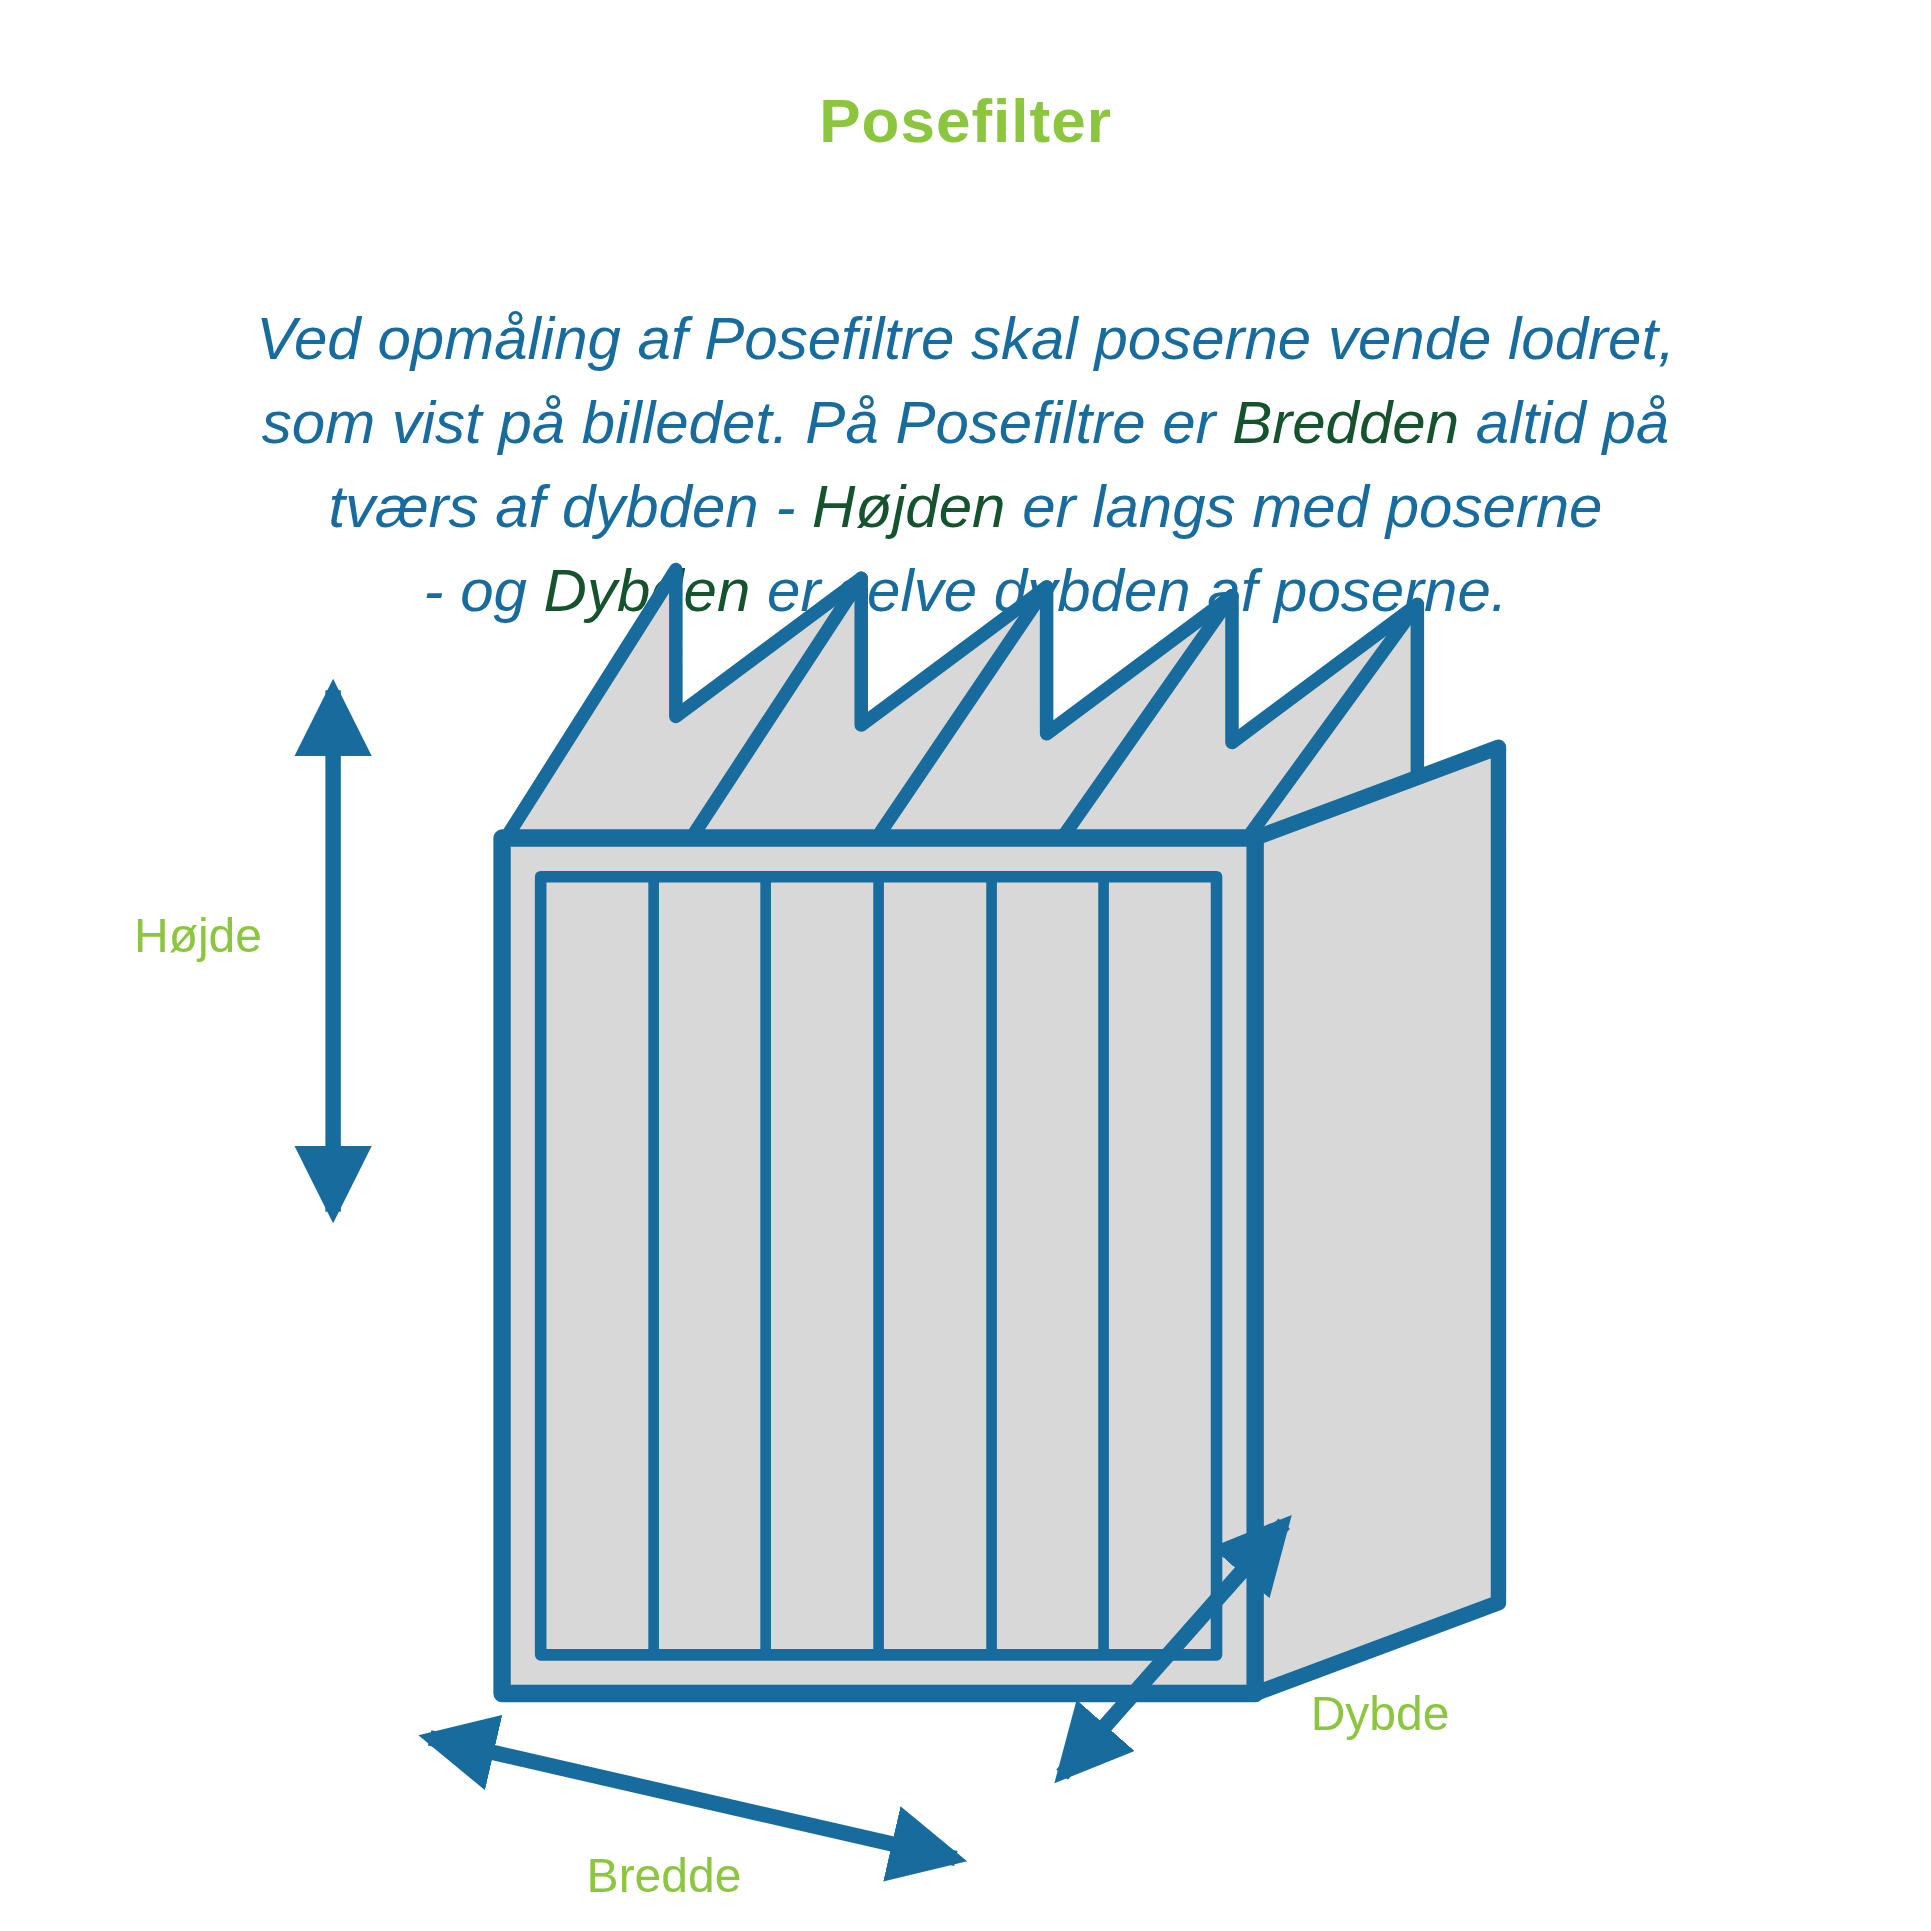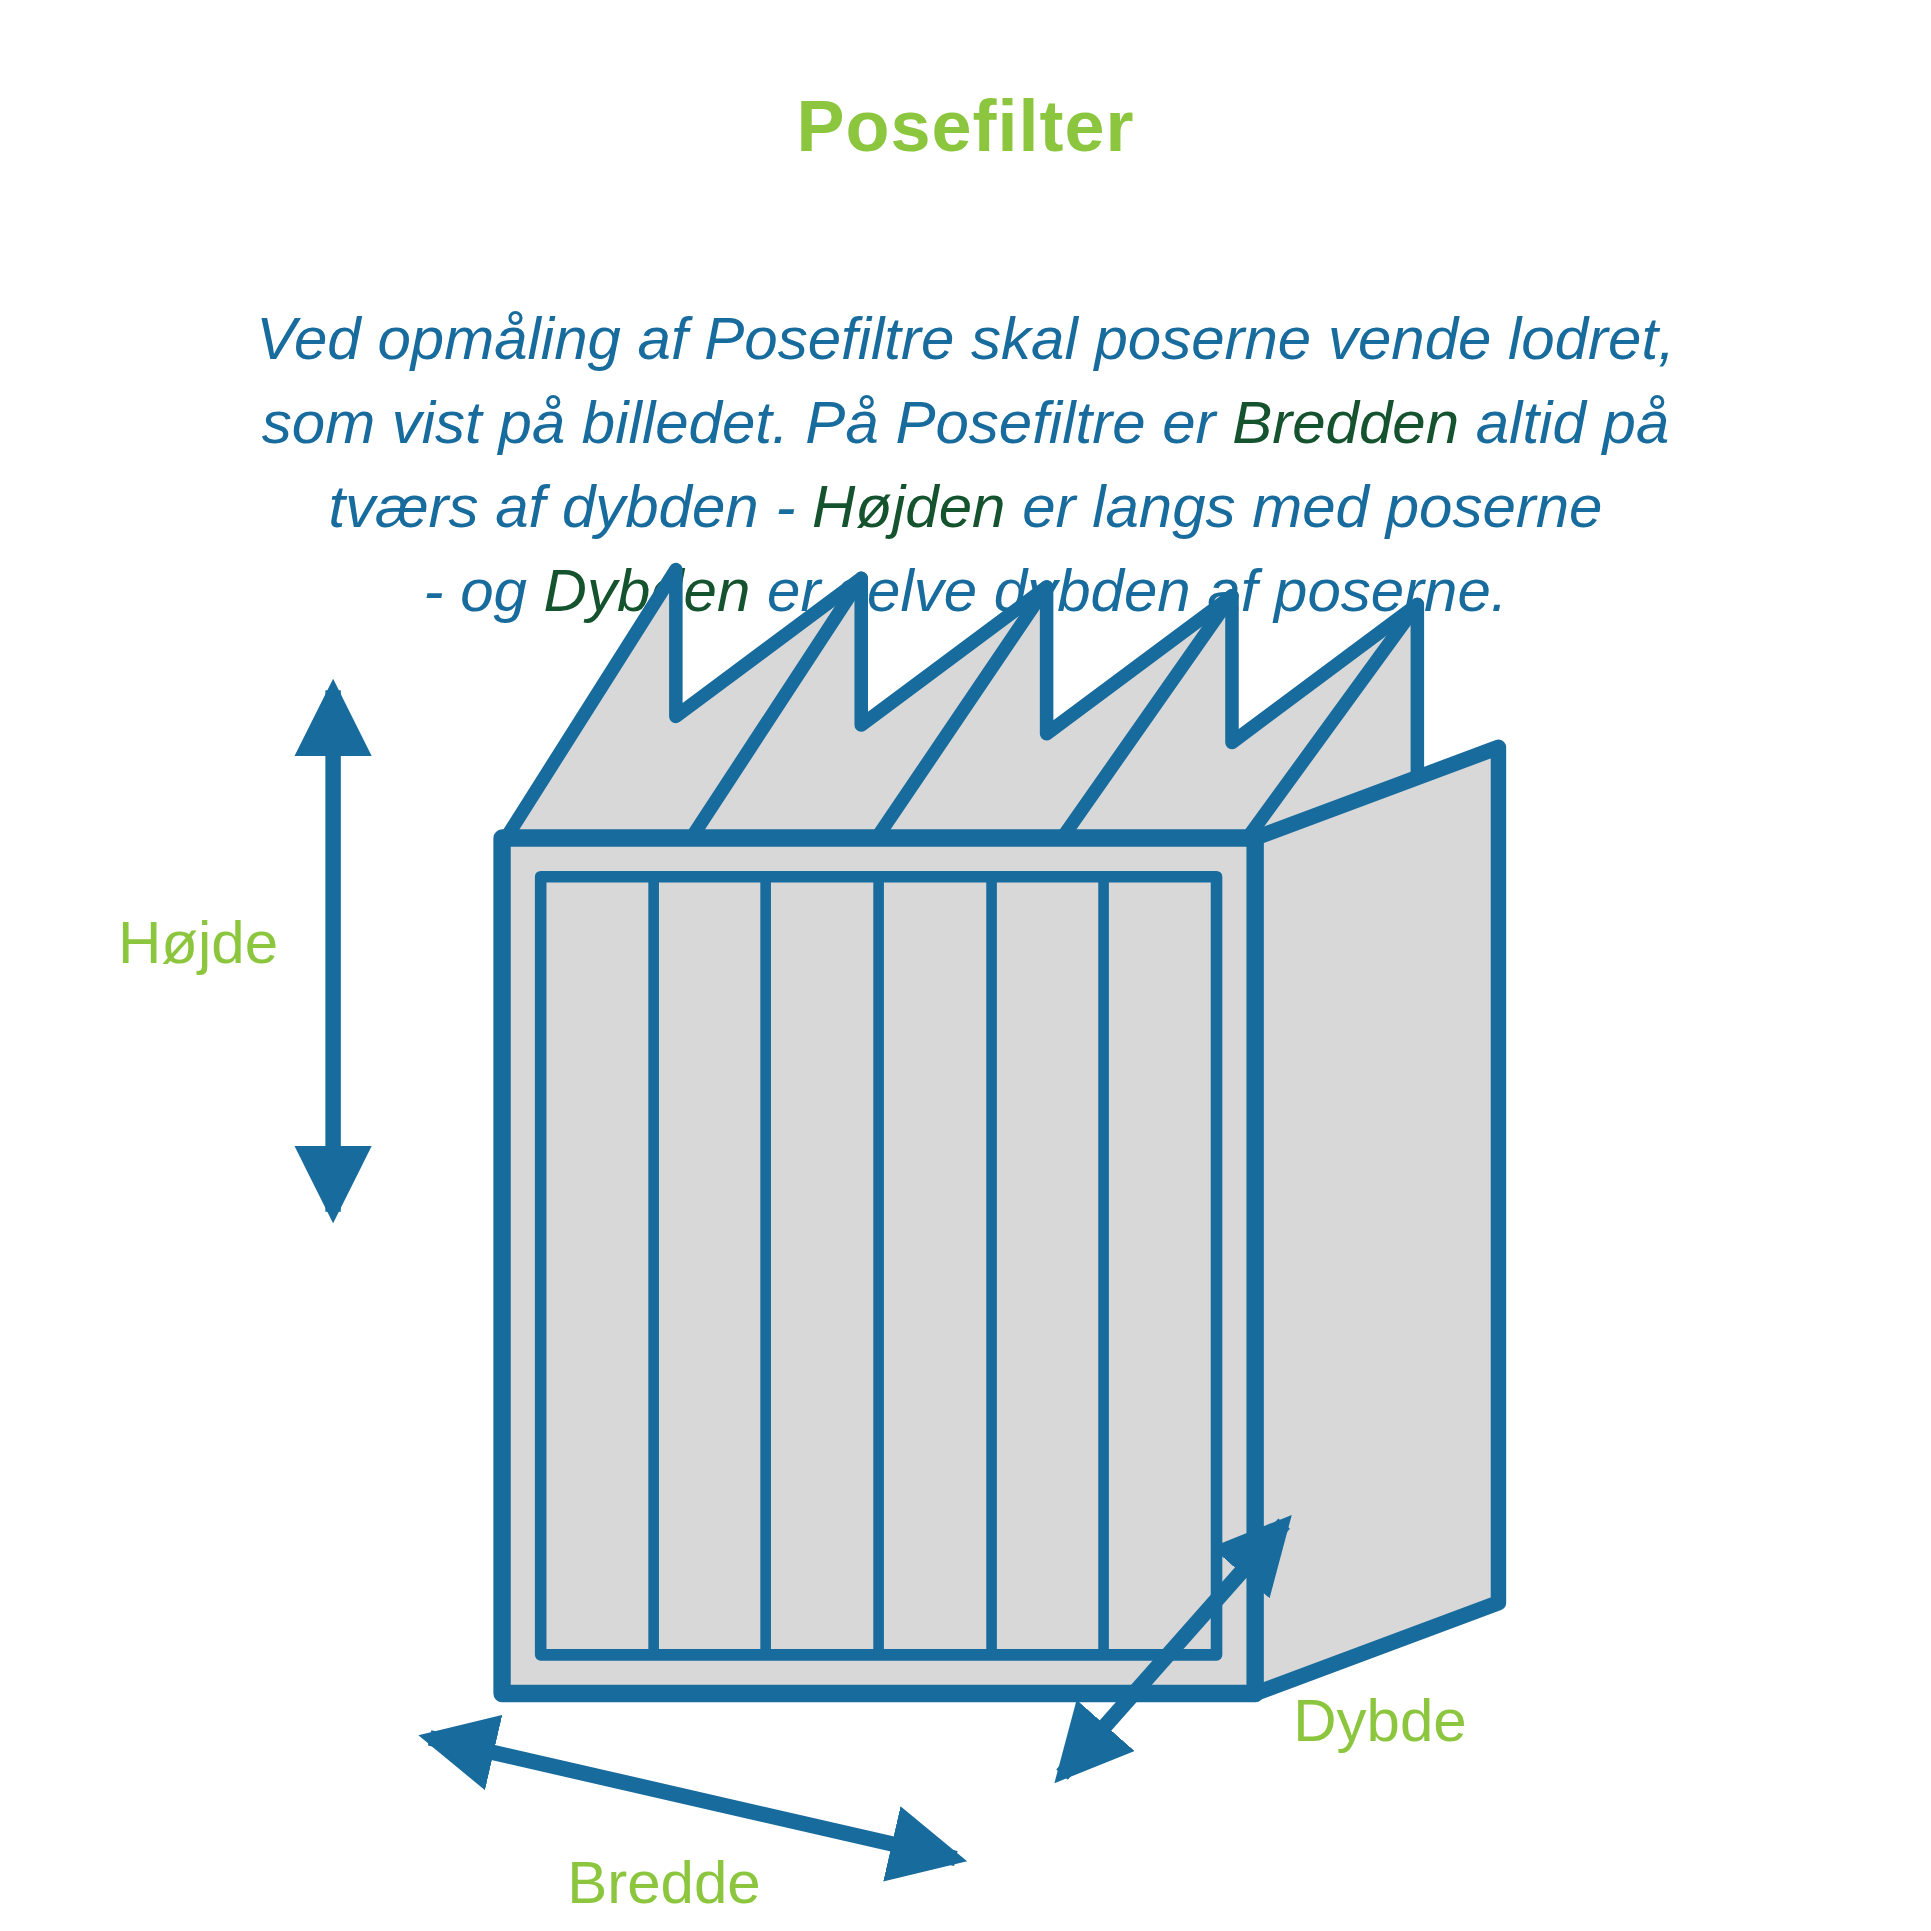--- a/index.html
+++ b/index.html
@@ -14,42 +14,42 @@
     background: #ffffff;
     overflow: hidden;
     font-family: "Liberation Sans", sans-serif;
   }
   .page-title {
     position: absolute;
     top: 85px;
     left: 0;
     width: 100%;
     text-align: center;
-    font-size: 72px;
+    font-size: 62px;
     font-weight: bold;
     color: #8CC63F;
     letter-spacing: 1px;
   }
   .intro {
     position: absolute;
     top: 297px;
     left: 0;
     width: 100%;
     text-align: center;
     font-size: 60px;
     line-height: 84px;
     color: #186B9D;
     font-style: italic;
   }
   .intro .green {
     color: #14532d;
   }
   .dim-label {
     position: absolute;
-    font-size: 60px;
+    font-size: 48px;
     color: #8CC63F;
     text-align: center;
   }
   .label-height { top: 908px; left: 53px;  width: 290px; }
   .label-width  { top: 1842px; left: 384px; width: 560px; margin-top: 6px; }
   .label-depth  { top: 1686px; left: 1105px; width: 550px; }
   .illustration {
     position: absolute;
     top: 0;
     left: 0;

